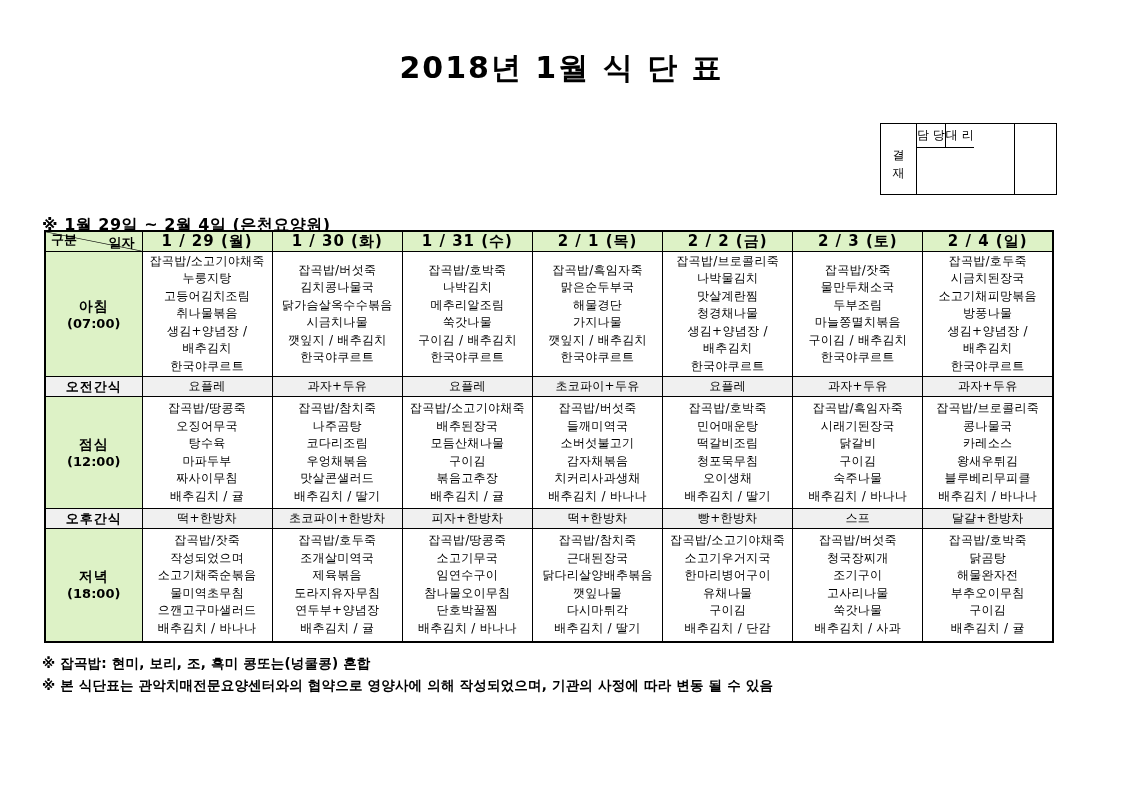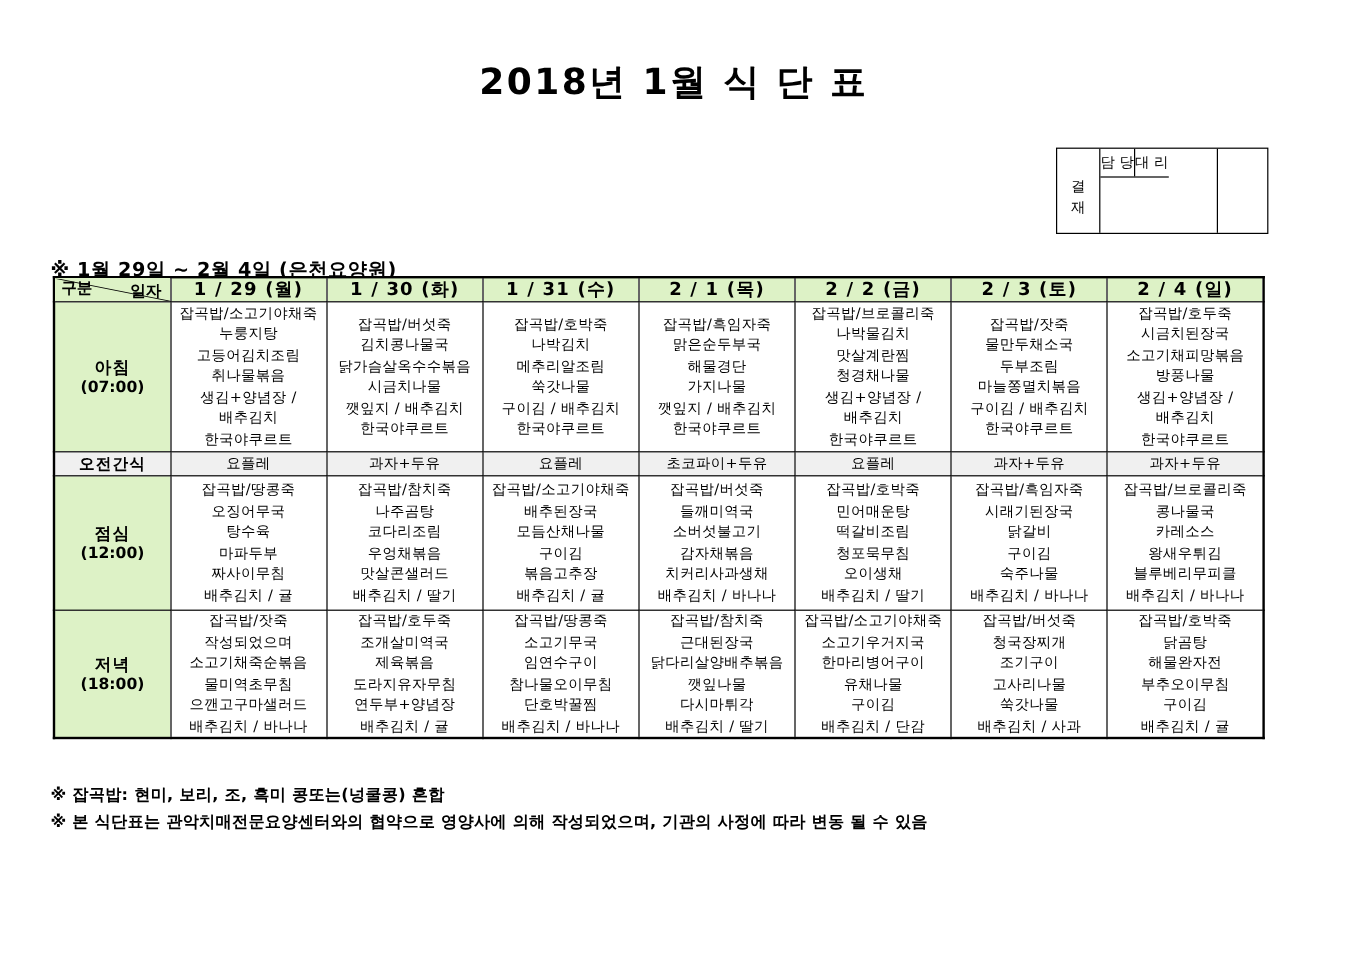--- a/index.html
+++ b/index.html
@@ -318,20 +318,30 @@
           </td>
           <td class="meal-cell">
             <div class="menu-line">잡곡밥/브로콜리죽</div>
             <div class="menu-line">콩나물국</div>
             <div class="menu-line">카레소스</div>
             <div class="menu-line">왕새우튀김</div>
             <div class="menu-line">블루베리무피클</div>
             <div class="menu-line">배추김치 / 바나나</div>
           </td>
         </tr>
+        <tr class="snack-row">
+          <td class="snack-label">오후간식</td>
+          <td class="snack-cell">떡+한방차</td>
+          <td class="snack-cell">초코파이+한방차</td>
+          <td class="snack-cell">피자+한방차</td>
+          <td class="snack-cell">떡+한방차</td>
+          <td class="snack-cell">빵+한방차</td>
+          <td class="snack-cell">스프</td>
+          <td class="snack-cell">달걀+한방차</td>
+        </tr>
         <tr class="meal-row">
           <td class="row-label">
             <div class="label-main">저녁</div>
             <div class="label-time">(18:00)</div>
           </td>
           <td class="meal-cell">
             <div class="menu-line">잡곡밥/잣죽</div>
             <div class="menu-line">작성되었으며</div>
             <div class="menu-line">소고기채죽순볶음</div>
             <div class="menu-line">물미역초무침</div>

